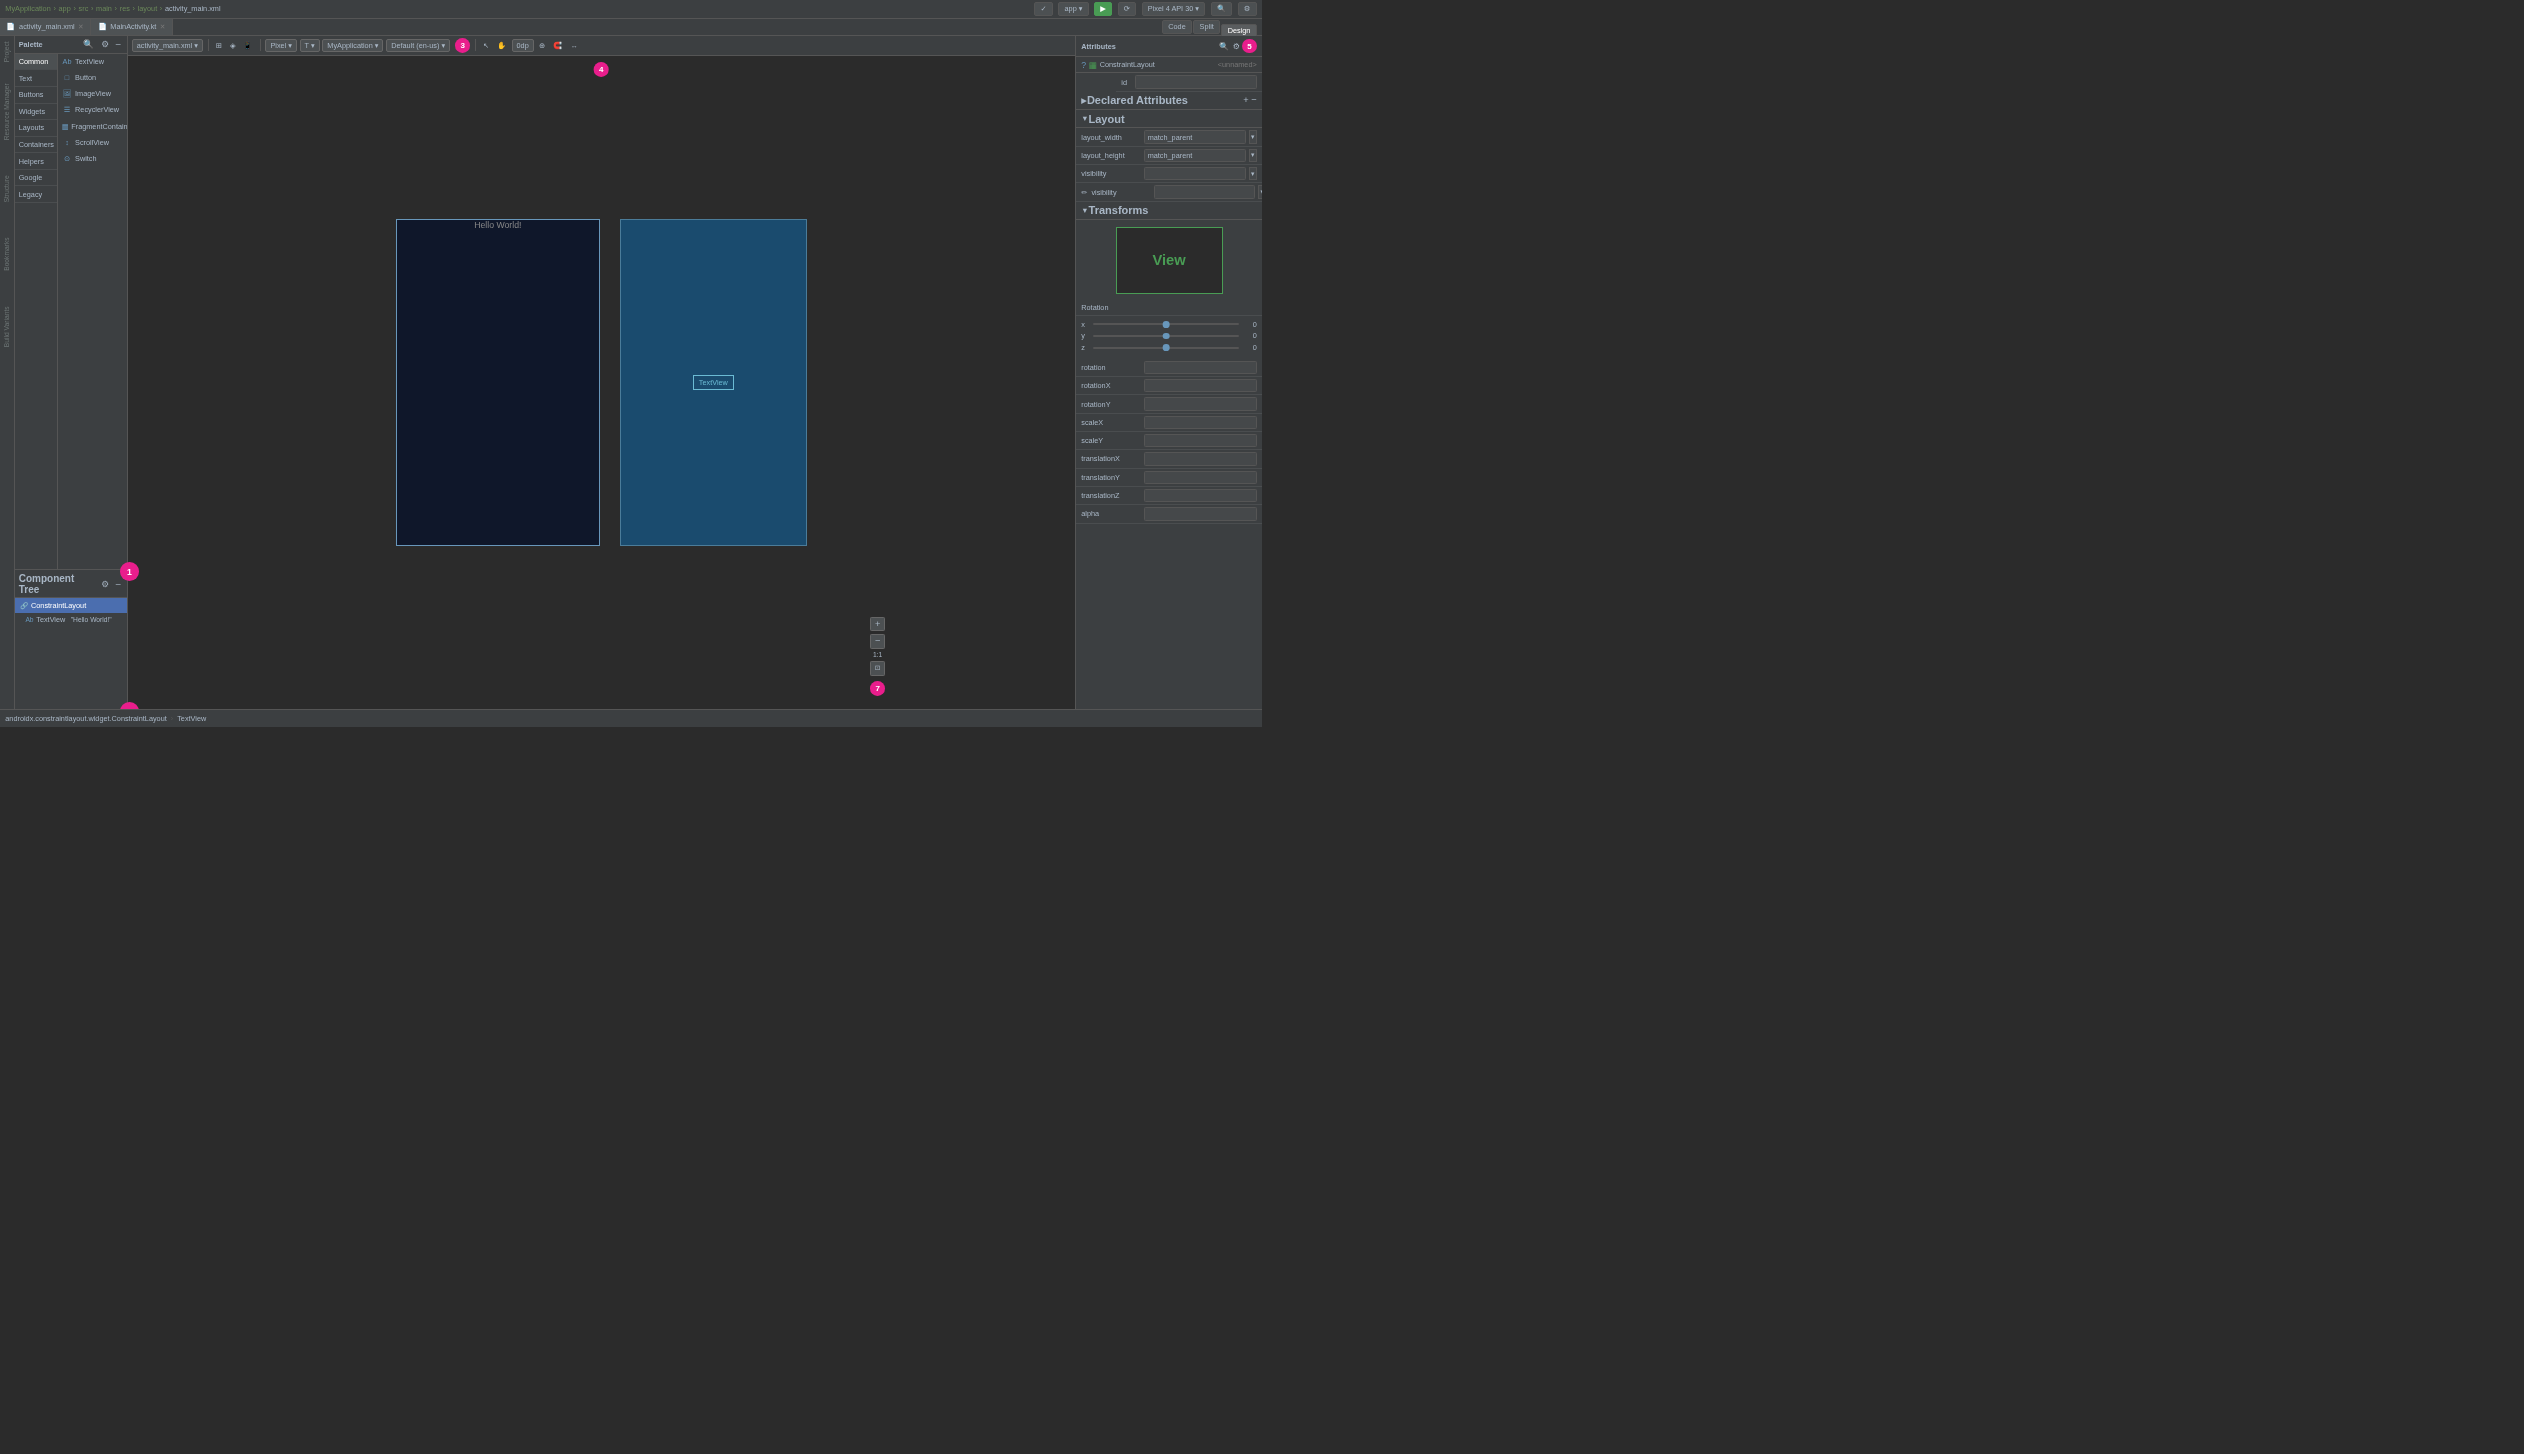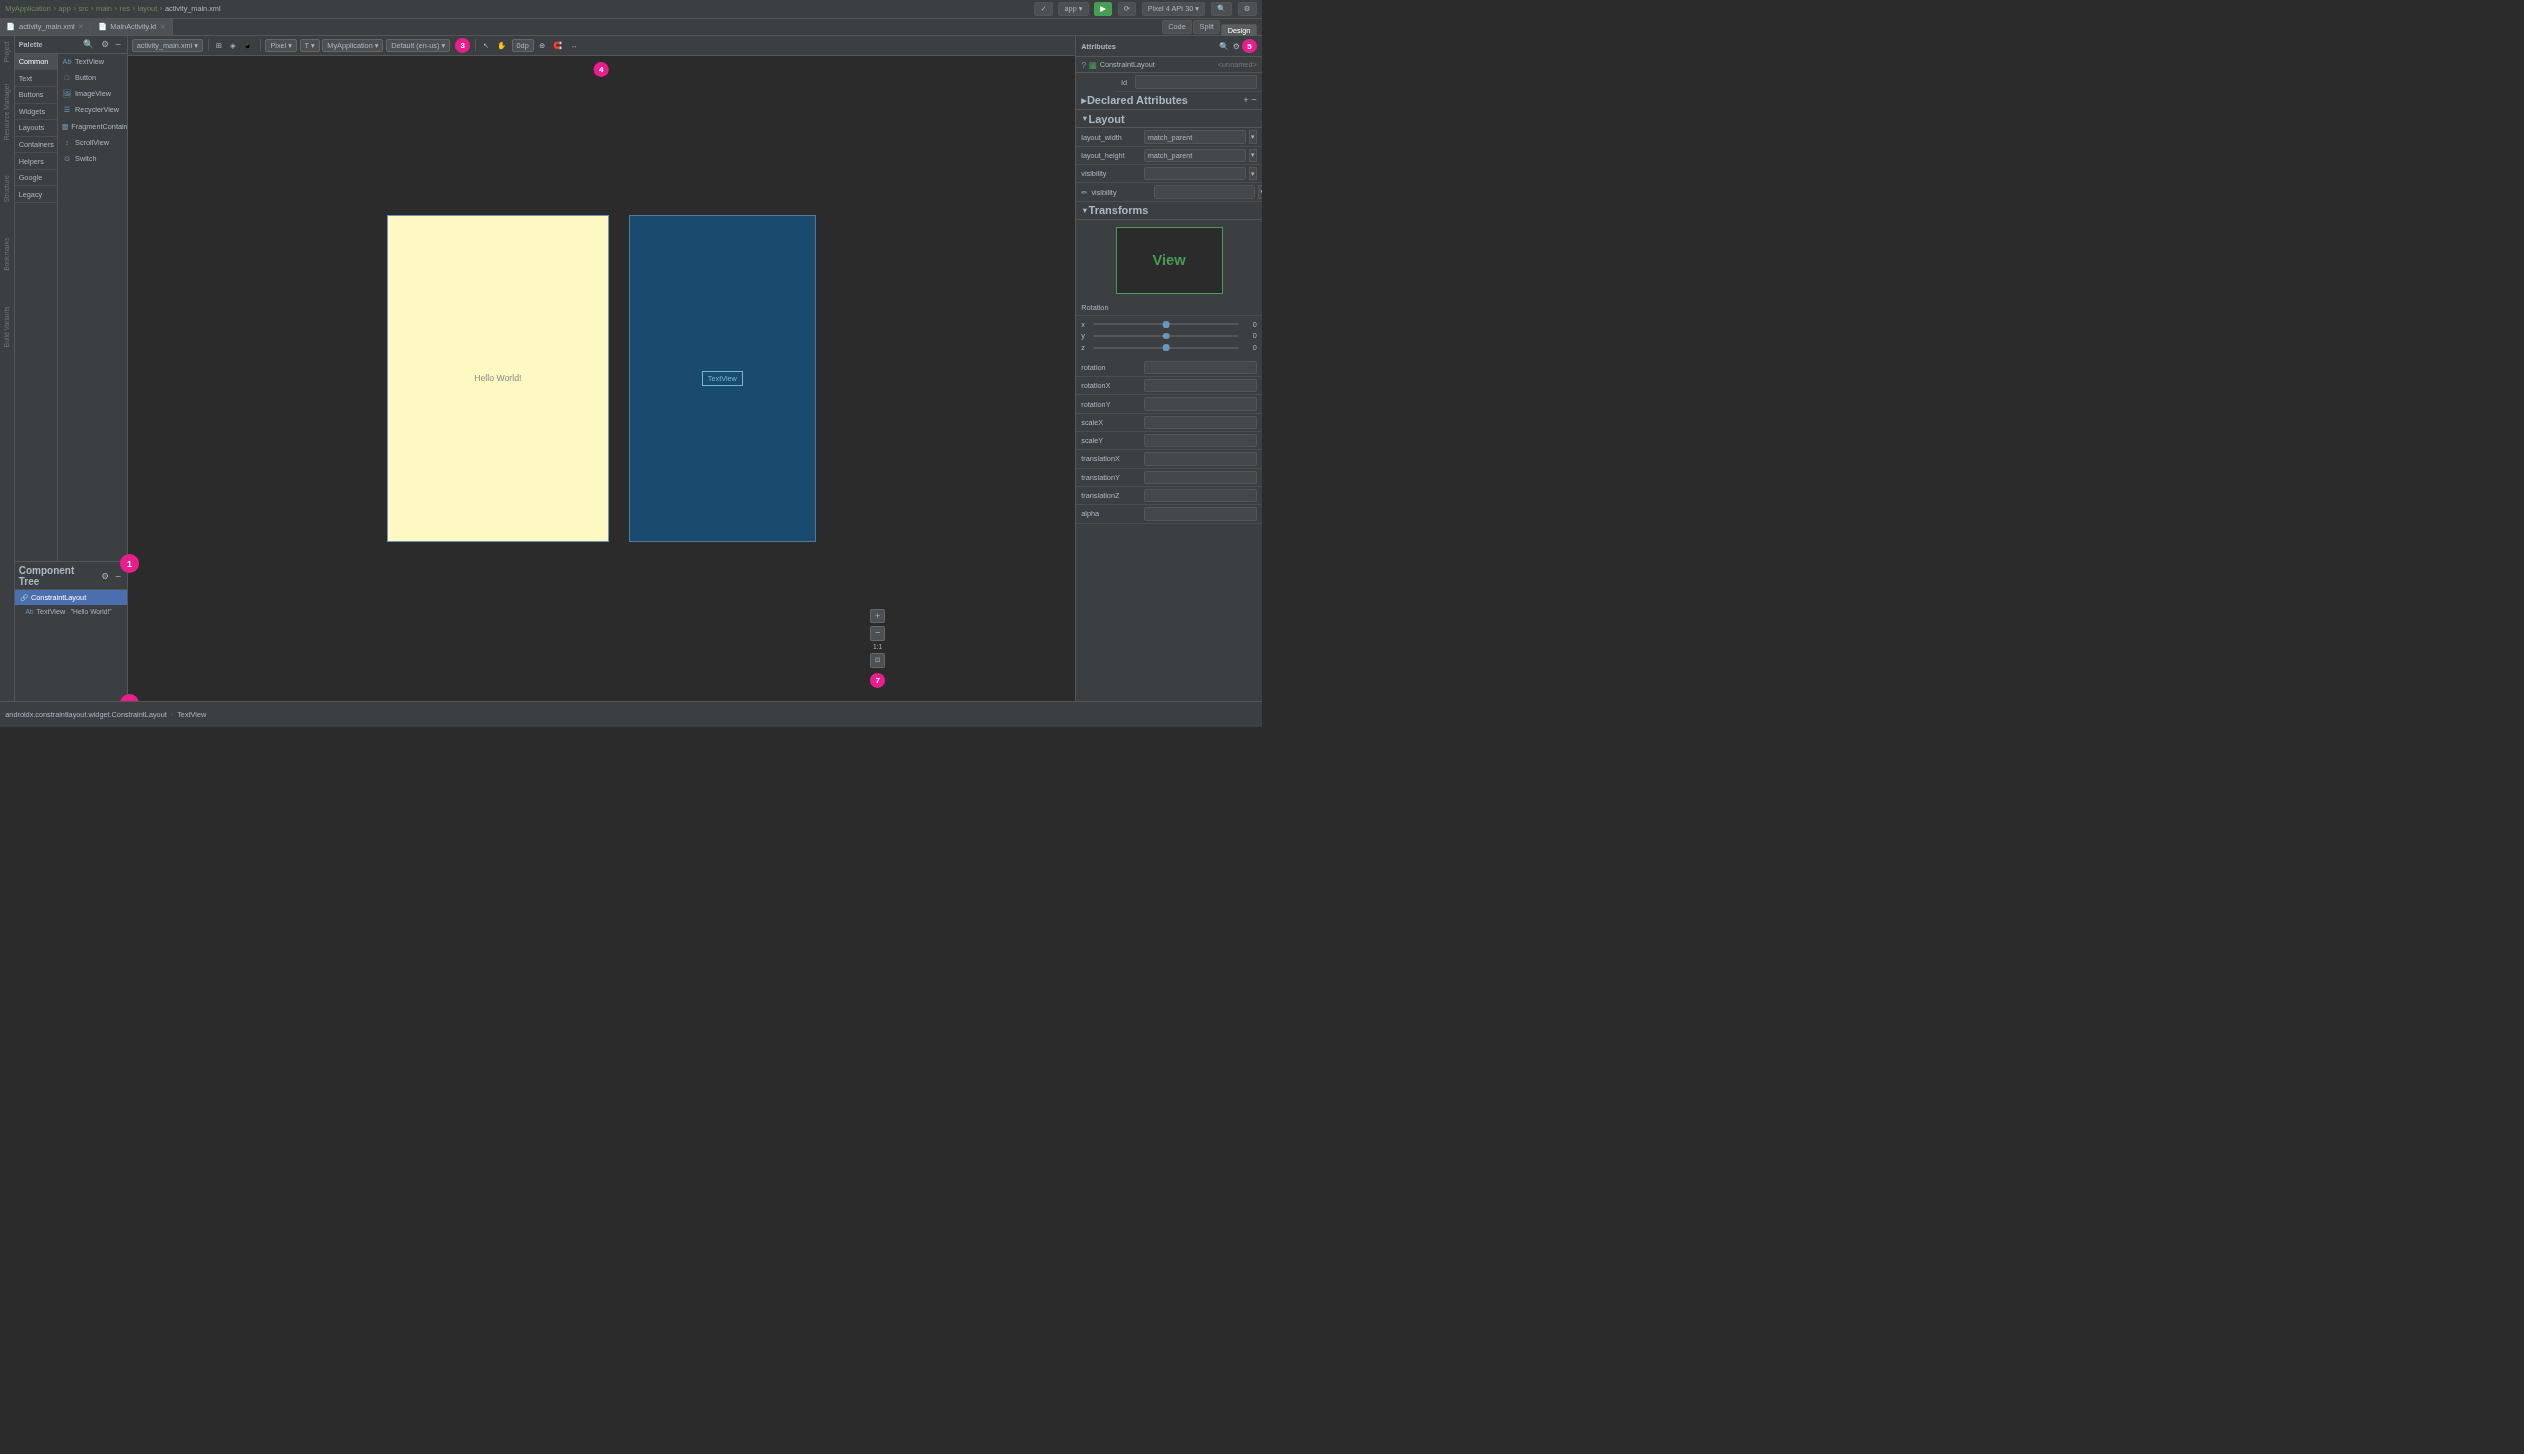--- a/index.html
+++ b/index.html
@@ -242,27 +242,27 @@
       padding: 1.3px 4px;
       cursor: pointer;
       font-size: 7.3px;
       color: #a9b7c6;
       gap: 2px;
     }
     .toolbar-sep { width: 0.7px; height: 12px; background: #555; margin: 0 2px; }
 
     
     .phone-mockup {
-      width: 222px;
+      width: 204px;
       height: 327px;
       border: 1.3px solid #6897bb;
-      background: #fef9c3;
+      background: #0f172a;
       position: relative;
       display: flex;
-      align-items: center;
+      align-items: flex-start;
       justify-content: center;
     }
     .phone-content-text {
       font-size: 8.7px;
       color: #888;
     }
 
     
     .blueprint-mockup {
       width: 187px;
@@ -453,21 +453,21 @@
       align-items: center;
       justify-content: center;
       color: white;
       font-size: 8.7px;
       font-weight: bold;
       position: absolute;
     }
 
     
     .status-bar {
-      height: 26px;
+      height: 18px;
       background: #3c3f41;
       border-top: 0.7px solid #555;
       display: flex;
       align-items: center;
       padding: 0 5.3px;
       font-size: 7.3px;
       color: #a9b7c6;
       gap: 4px;
       flex-shrink: 0;
     }

